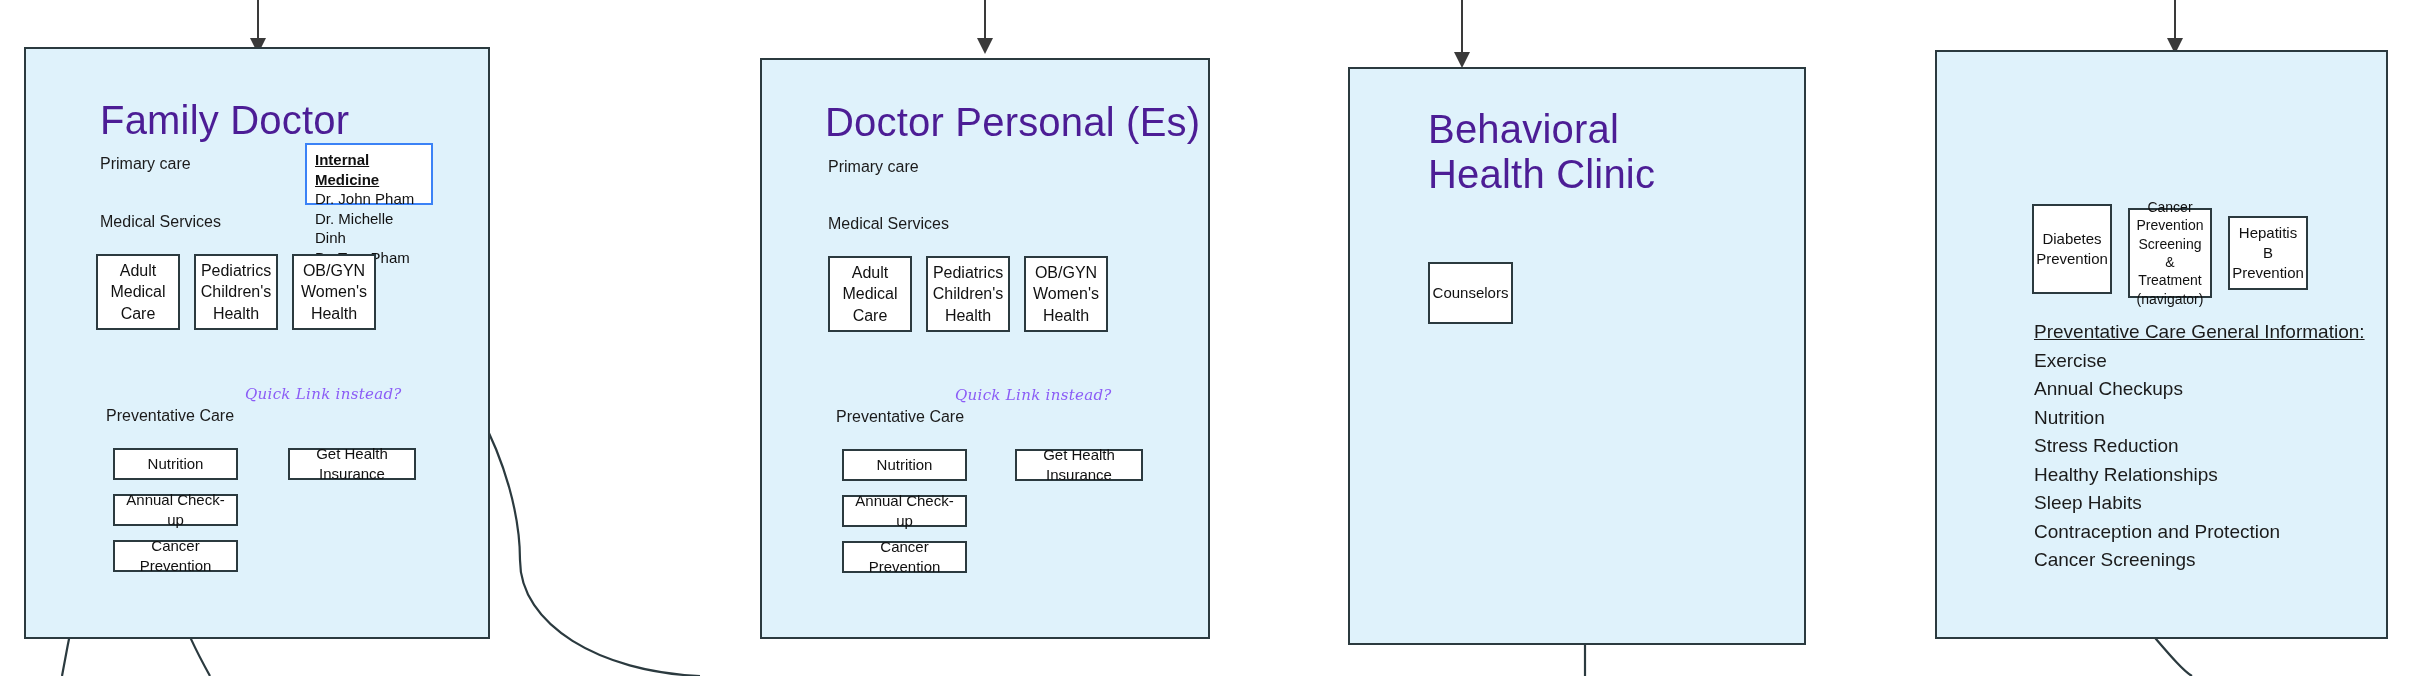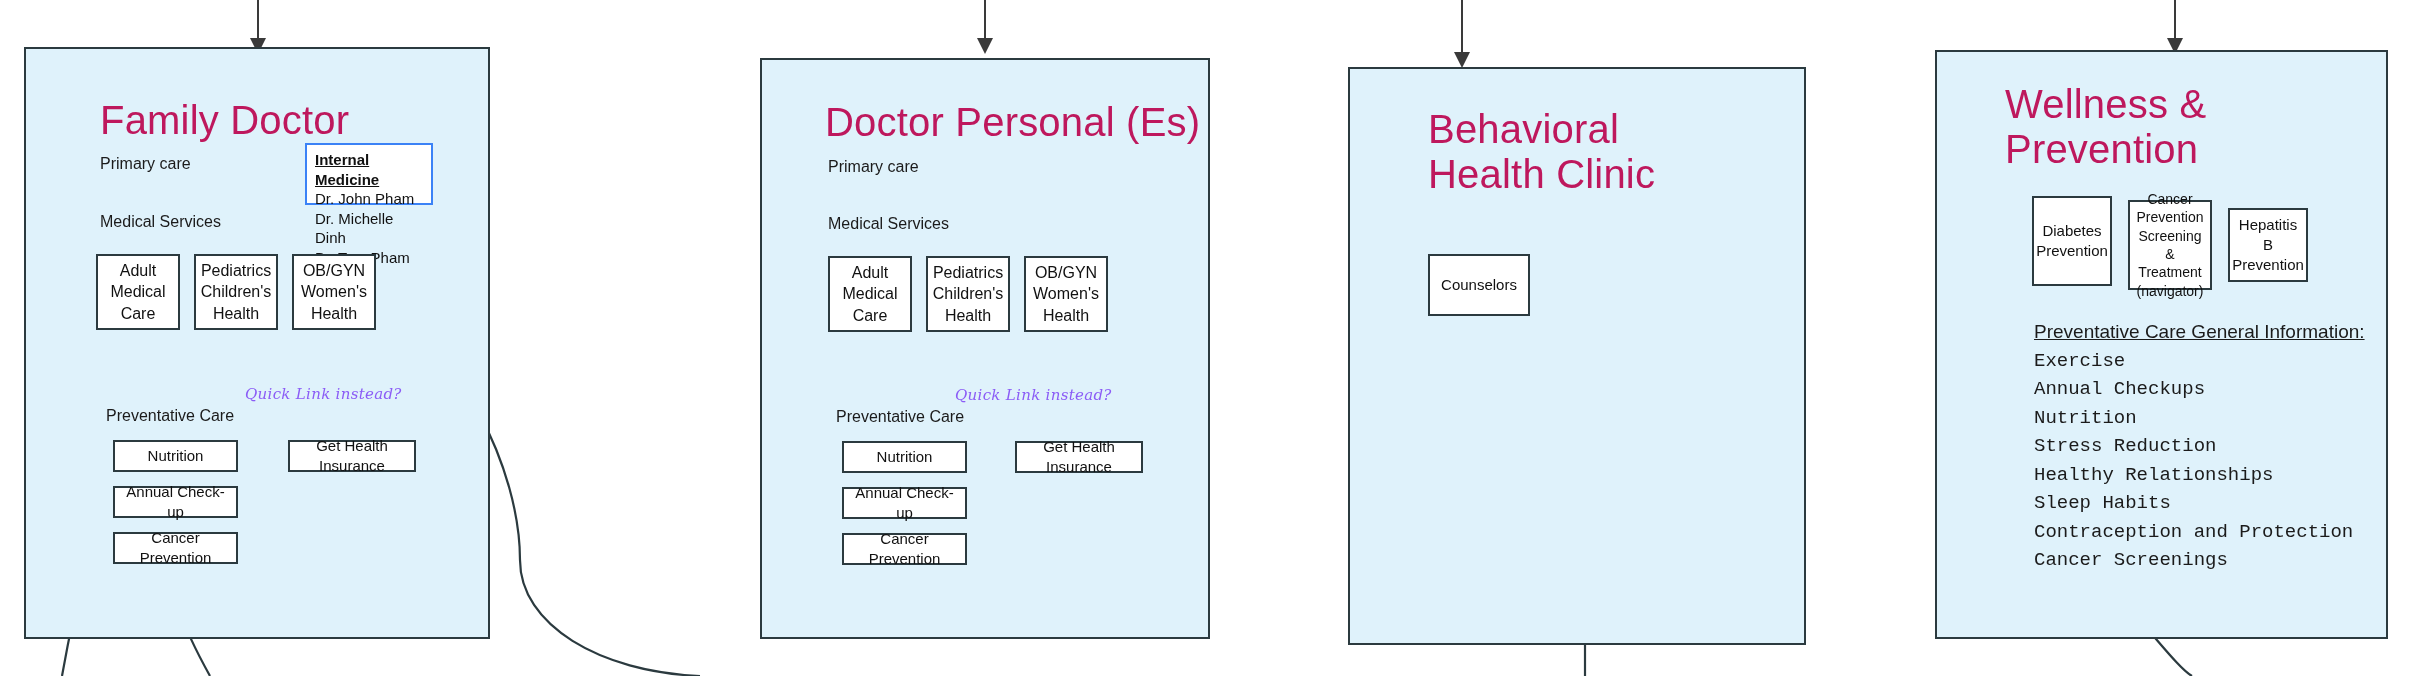--- a/index.html
+++ b/index.html
@@ -12,21 +12,21 @@
 
   .panel{
     position:absolute;
     background:#dff2fb;
     border:2px solid #2b3a3f;
     box-sizing:border-box;
   }
   .panel-title{
     position:absolute;
     font-size:40px;
-    color:#be185d;
+    color:#4c1d95;
     line-height:1.12;
     font-weight:400;
     letter-spacing:.2px;
   }
   .section-label{
     position:absolute;
     font-size:16px;
     color:#1b1b1b;
   }
   .wbox{
@@ -34,41 +34,41 @@
     background:#ffffff;
     border:2.5px solid #2b3a3f;
     box-sizing:border-box;
     display:flex;align-items:center;justify-content:center;
     text-align:center;
     font-size:16px;
     color:#111;
     line-height:1.32;
     padding:2px 4px;
   }
-  .wbox.sm{font-size:15px;}
+  .wbox.sm{font-size:15px;margin-top:8px;}
   .docbox{
     position:absolute;
     background:#ffffff;
     border:2px solid #3b82f6;
     box-sizing:border-box;
     padding:5px 8px 7px 8px;
     font-size:15px;
     color:#111;
     line-height:1.30;
   }
   .docbox .hd{font-weight:bold;text-decoration:underline;display:block;}
   .docbox .dr{display:block;}
   .infolist{
     position:absolute;
     font-size:19px;
     color:#1b1b1b;
     line-height:1.50;
   }
   .infolist .hd{display:block;text-decoration:underline;}
-  .infolist .li{display:block;font-family:Liberation Mono, monospace;}
+  .infolist .li{display:block;}
   .note{
     position:absolute;
     font-family:"DejaVu Serif", serif;
     font-style:italic;
     font-size:15px;
     color:#8b5cf6;
     white-space:nowrap;
     letter-spacing:.3px;
   }
 </style>
@@ -138,24 +138,23 @@
   <div class="wbox" style="left:1024px;top:256px;width:84px;height:76px;">OB/GYN Women's Health</div>
   <div class="section-label" style="left:836px;top:408px;">Preventative Care</div>
   <div class="note" style="left:955px;top:386px;">Quick Link instead?</div>
   <div class="wbox sm" style="left:842px;top:441px;width:125px;height:32px;">Nutrition</div>
   <div class="wbox sm" style="left:842px;top:487px;width:125px;height:32px;">Annual Check-up</div>
   <div class="wbox sm" style="left:842px;top:533px;width:125px;height:32px;">Cancer Prevention</div>
   <div class="wbox sm" style="left:1015px;top:441px;width:128px;height:32px;">Get Health Insurance</div>
 
   <div class="panel" style="left:1348px;top:67px;width:458px;height:578px;"></div>
   <div class="panel-title" style="left:1428px;top:107px;width:310px;">Behavioral Health Clinic</div>
-  <div class="wbox sm" style="left:1428px;top:254px;width:102px;height:62px;">Counselors</div>
+  <div class="wbox sm" style="left:1428px;top:254px;width:85px;height:62px;">Counselors</div>
 
   <div class="panel" style="left:1935px;top:50px;width:453px;height:589px;"></div>
-  <div class="panel-title" style="left:2005px;top:82px;width:300px;">Wellness &amp; Prevention</div>
   <div class="wbox sm" style="left:2032px;top:196px;width:80px;height:90px;">Diabetes Prevention</div>
   <div class="wbox sm" style="left:2128px;top:200px;width:84px;height:90px;font-size:14px;">Cancer Prevention Screening &amp; Treatment (navigator)</div>
   <div class="wbox sm" style="left:2228px;top:208px;width:80px;height:74px;">Hepatitis B Prevention</div>
   <div class="infolist" style="left:2034px;top:318px;">
     <span class="hd">Preventative Care General Information:</span>
     <span class="li">Exercise</span>
     <span class="li">Annual Checkups</span>
     <span class="li">Nutrition</span>
     <span class="li">Stress Reduction</span>
     <span class="li">Healthy Relationships</span>

